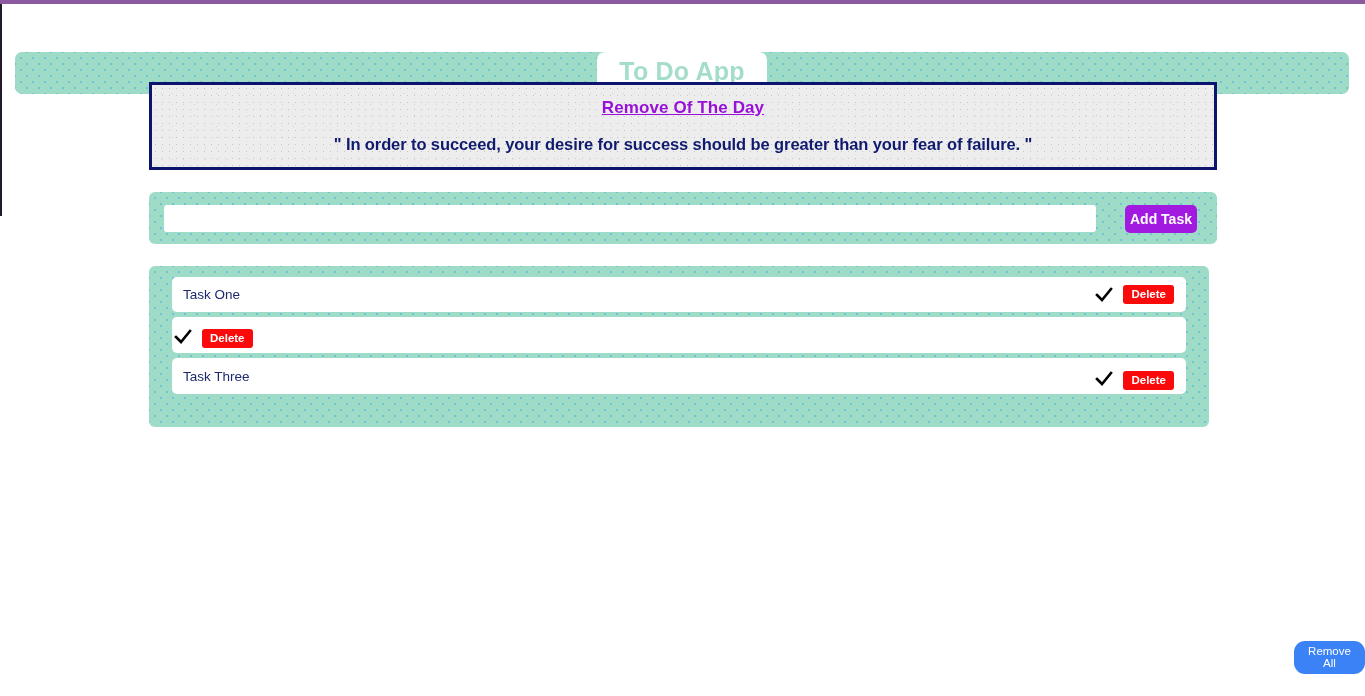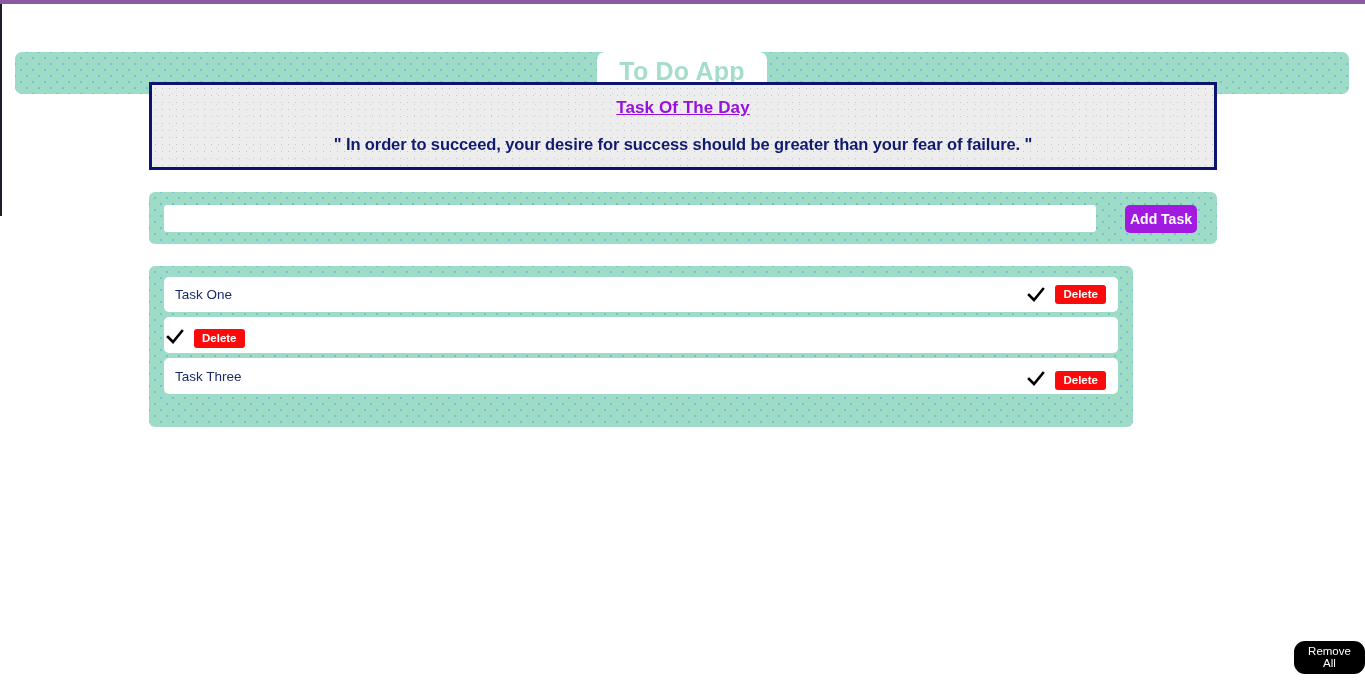--- a/index.html
+++ b/index.html
@@ -129,23 +129,23 @@
     font-family: "Liberation Sans", sans-serif;
     cursor: pointer;
     line-height: 28px;
     padding: 0;
   }
 
   
   .list-panel {
     position: absolute;
     left: 149px; top: 266px;
-    width: 984px; height: 161px;
+    width: 1060px; height: 161px;
     border-radius: 6px;
-    padding: 11px 15px;
+    padding: 11px 23px;
     box-sizing: border-box;
   }
   .task-row {
     background: #ffffff;
     border-radius: 5px;
     position: relative;
     margin-bottom: 5px;
     display: flex;
     align-items: center;
   }
@@ -183,21 +183,21 @@
   .r1 .delete-btn { margin-bottom: 0px; }
   .r2 .delete-btn { margin-top: 6px; }
   .r3 .delete-btn { margin-top: 8px; }
   .r2 .check-icon { margin-top: 4px; }
   .r3 .check-icon { margin-top: 6px; }
 
   
   .remove-all {
     position: absolute;
     left: 1294px; top: 641px;
-    background: #000000;
+    background: #3b82f6;
     color: #ffffff;
     border: none;
     border-radius: 11px;
     font-size: 11.5px;
     font-family: "Liberation Sans", sans-serif;
     padding: 4px 10px 5px 10px;
     cursor: pointer;
   }
 </style>
 </head>
@@ -206,21 +206,21 @@
 <div class="top-strip"></div>
 <div class="left-rail"></div>
 
 <div class="header mint">
   <div class="title-chip">
     <span>To Do App</span>
   </div>
 </div>
 
 <div class="quote-panel">
-  <div class="quote-heading">Task Of The Day</div>
+  <div class="quote-heading">Remove Of The Day</div>
   <div class="quote-text">" In order to succeed, your desire for success should be greater than your fear of failure. "</div>
 </div>
 
 <div class="add-panel mint">
   <input class="task-input" type="text" placeholder="" style="">
   <button class="add-btn">Add Task</button>
 </div>
 
 <div class="list-panel mint">
 

